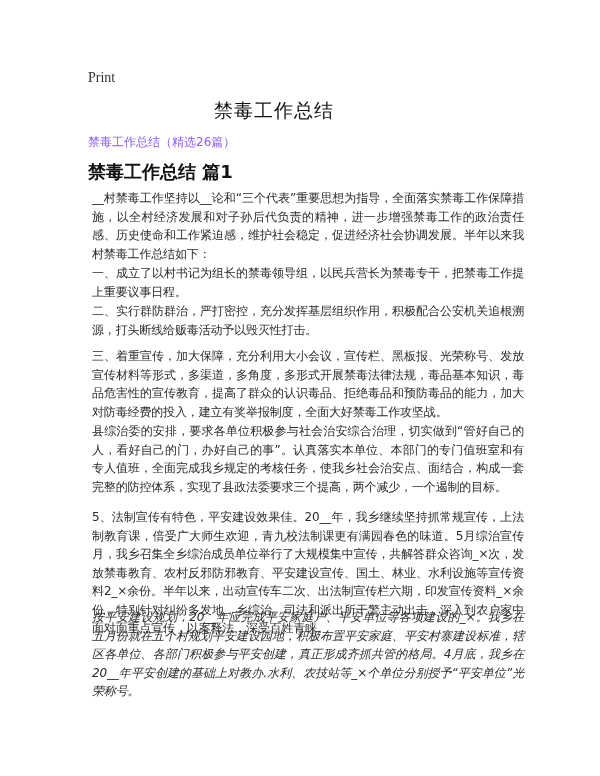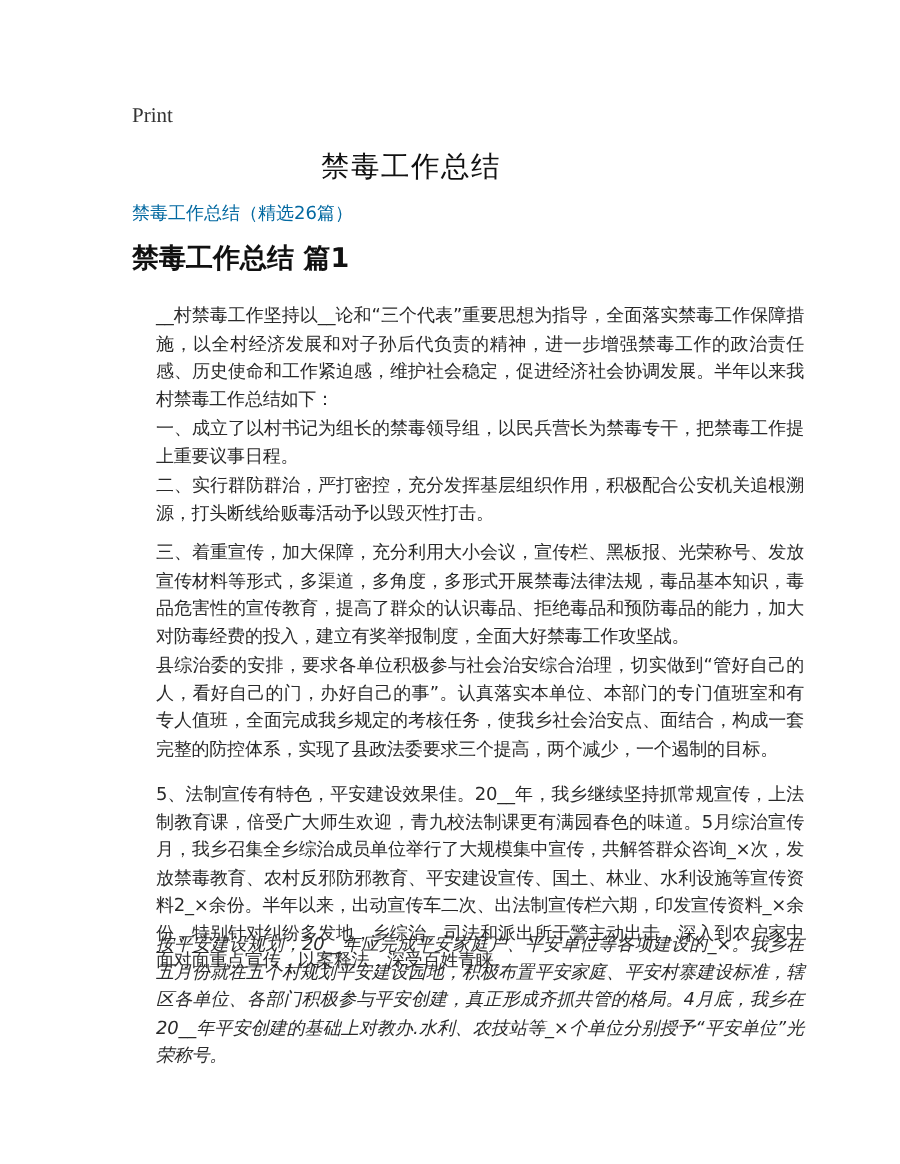--- a/index.html
+++ b/index.html
@@ -3,25 +3,25 @@
 <meta charset="utf-8">
 <style>
   html, body { margin: 0; padding: 0; background: #ffffff; }
   body { width: 600px; height: 776px; overflow: hidden; position: relative;
          font-family: "DejaVu Sans", "Liberation Sans", sans-serif; color: #222; }
   .print-label { position: absolute; left: 88px; top: 70px;
                  font-family: "Liberation Serif", "DejaVu Serif", serif;
                  font-size: 14px; color: #333; }
   .title { position: absolute; left: 0; width: 548px; top: 98px; text-align: center;
            font-size: 19px; color: #111; letter-spacing: 1px; }
-  .subtitle { position: absolute; left: 88px; top: 134px; font-size: 12px; color: #0369a1; }
+  .subtitle { position: absolute; left: 88px; top: 134px; font-size: 12px; color: #8b5cf6; }
   .section-heading { position: absolute; left: 88px; top: 160px; font-size: 18px;
                      font-weight: bold; color: #111; }
   .para { position: absolute; left: 88px; width: 432px; font-size: 12px;
-          line-height: 18.5px; color: #2a2a2a; text-align: justify; margin: 16px;
+          line-height: 18.5px; color: #2a2a2a; text-align: justify; margin: 4px;
           letter-spacing: -0.15px; }
 </style>
 </head>
 <body>
 
 <div>
   <div class="print-label">Print</div>
   <div class="title">禁毒工作总结</div>
   <div class="subtitle">禁毒工作总结（精选26篇）</div>
   <div class="section-heading">禁毒工作总结 篇1</div>

